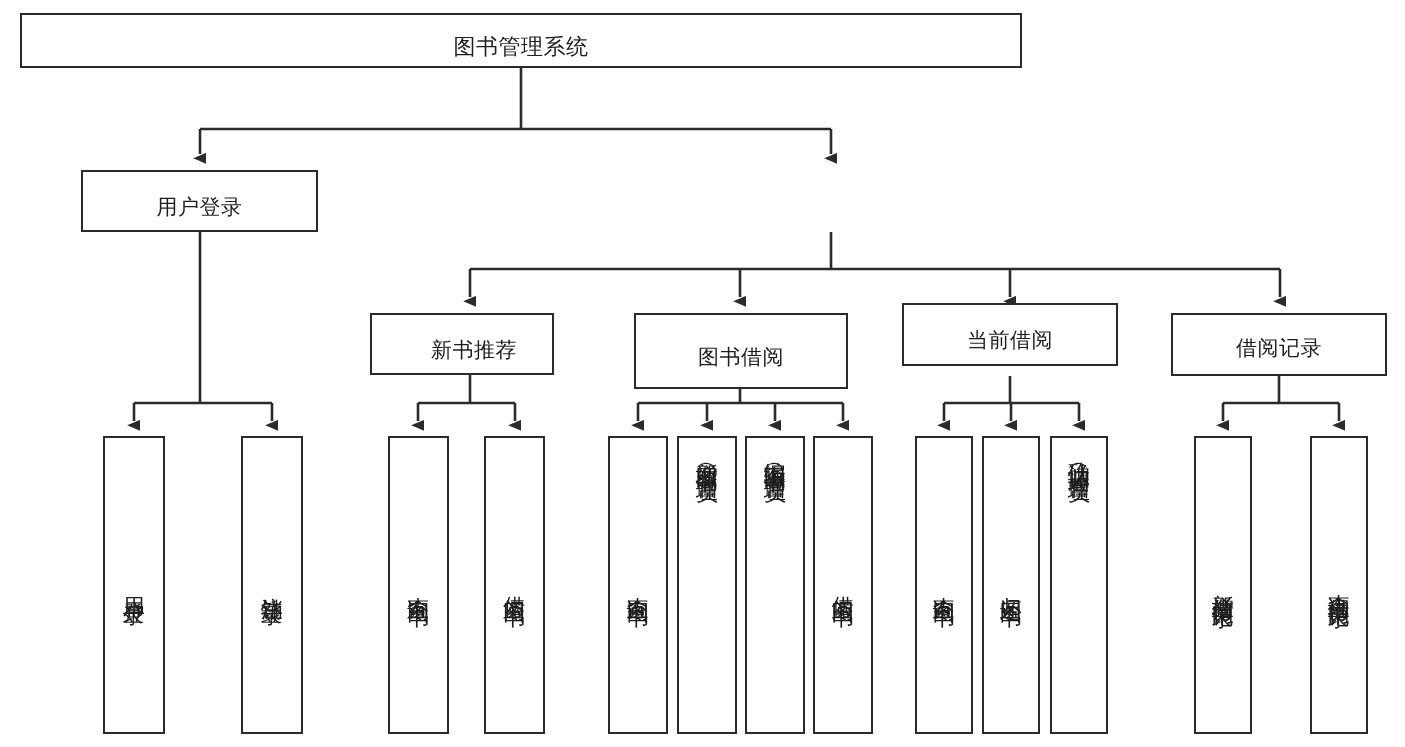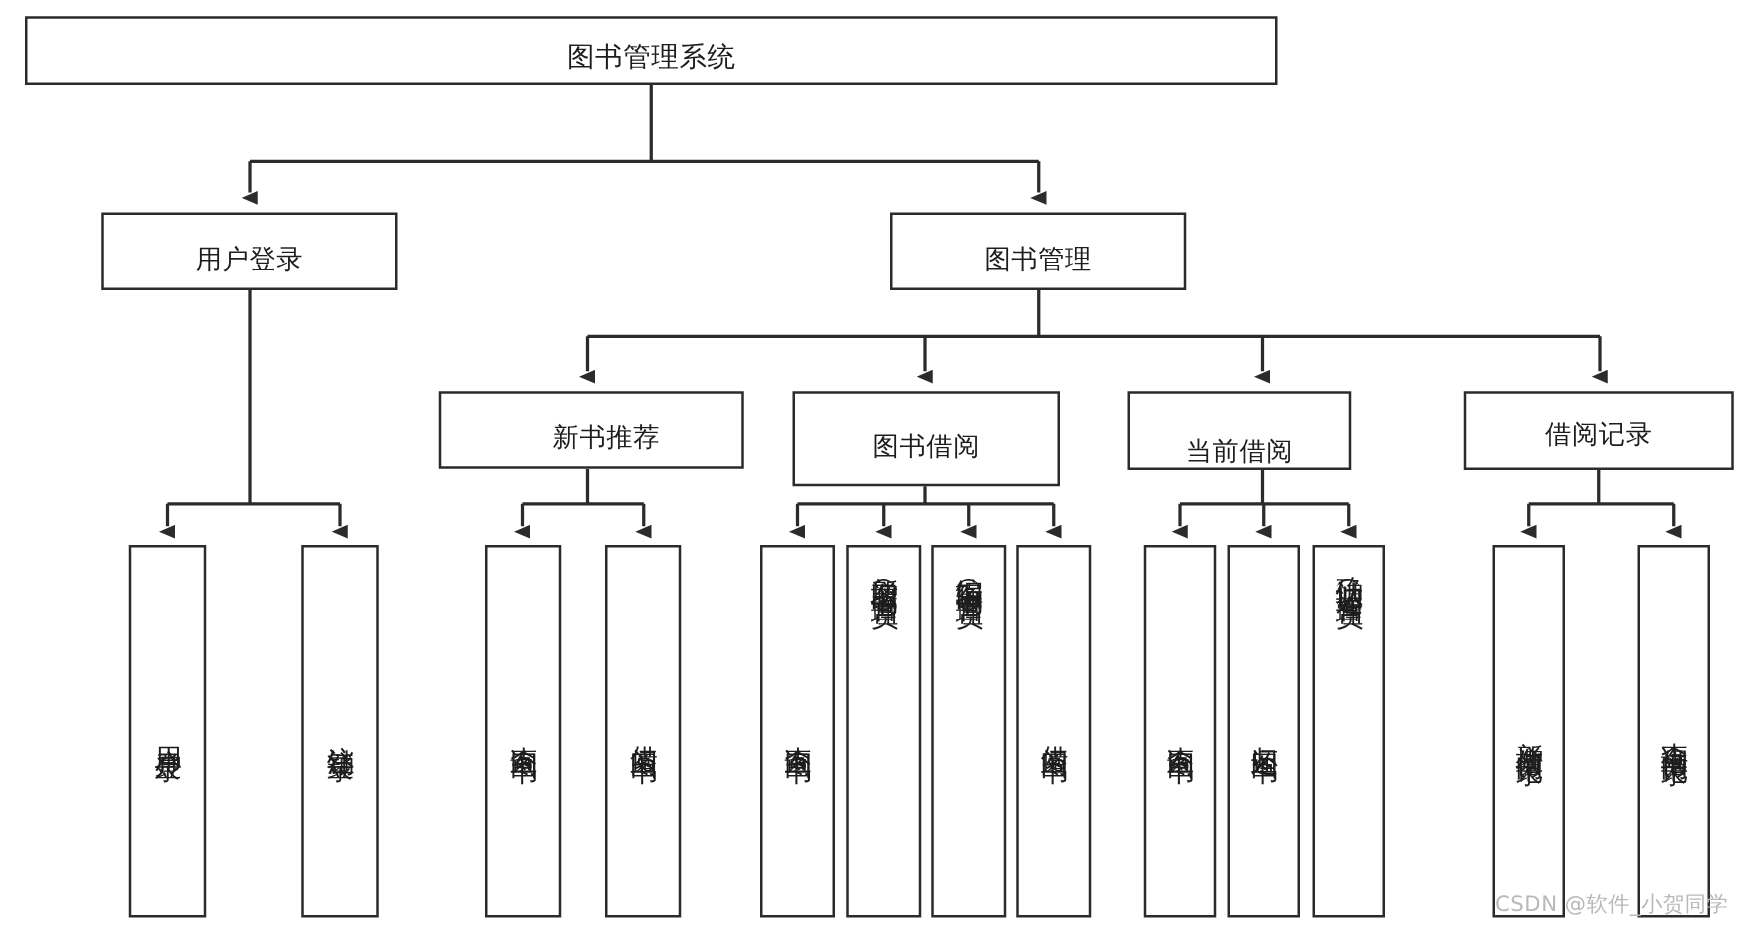--- a/index.html
+++ b/index.html
@@ -128,31 +128,28 @@
     </g>
   </svg>
 
   <div class="node h-node root" style="left:20px;top:13px;width:1002px;height:55px;">
     <span class="lbl">图书管理系统</span>
   </div>
 
   <div class="node h-node" style="left:81px;top:170px;width:237px;height:62px;">
     <span class="lbl">用户登录</span>
   </div>
-  <div class="node h-node" style="left:712px;top:170px;width:237px;height:62px;">
-    <span class="lbl">图书管理</span>
-  </div>
 
-  <div class="node h-node" style="left:351px;top:313px;width:244px;height:62px;padding-left:24px;">
+  <div class="node h-node" style="left:370px;top:313px;width:184px;height:62px;padding-left:24px;">
     <span class="lbl">新书推荐</span>
   </div>
   <div class="node h-node" style="left:634px;top:313px;width:214px;height:76px;">
     <span class="lbl">图书借阅</span>
   </div>
-  <div class="node h-node" style="left:902px;top:313px;width:179px;height:63px;align-items:flex-end;">
+  <div class="node h-node" style="left:902px;top:303px;width:216px;height:63px;">
     <span class="lbl">当前借阅</span>
   </div>
   <div class="node h-node" style="left:1171px;top:313px;width:216px;height:63px;font-family:Liberation Mono, monospace;">
     <span class="lbl">借阅记录</span>
   </div>
 
   <div class="node v-node center" style="left:103px;top:436px;width:62px;height:298px;">
     <span class="lbl">用户登录</span>
   </div>
   <div class="node v-node center" style="left:241px;top:436px;width:62px;height:298px;">
@@ -189,15 +186,14 @@
     <span class="lbl">确认归还（管理员）</span>
   </div>
 
   <div class="node v-node center" style="left:1194px;top:436px;width:58px;height:298px;">
     <span class="lbl">新增借阅记录</span>
   </div>
   <div class="node v-node center" style="left:1310px;top:436px;width:58px;height:298px;">
     <span class="lbl">查询借阅记录</span>
   </div>
 
-  <div class="watermark" style="left:1196px;top:712px;">CSDN @软件_小贺同学</div>
 
 </div>
 
 </body></html>

